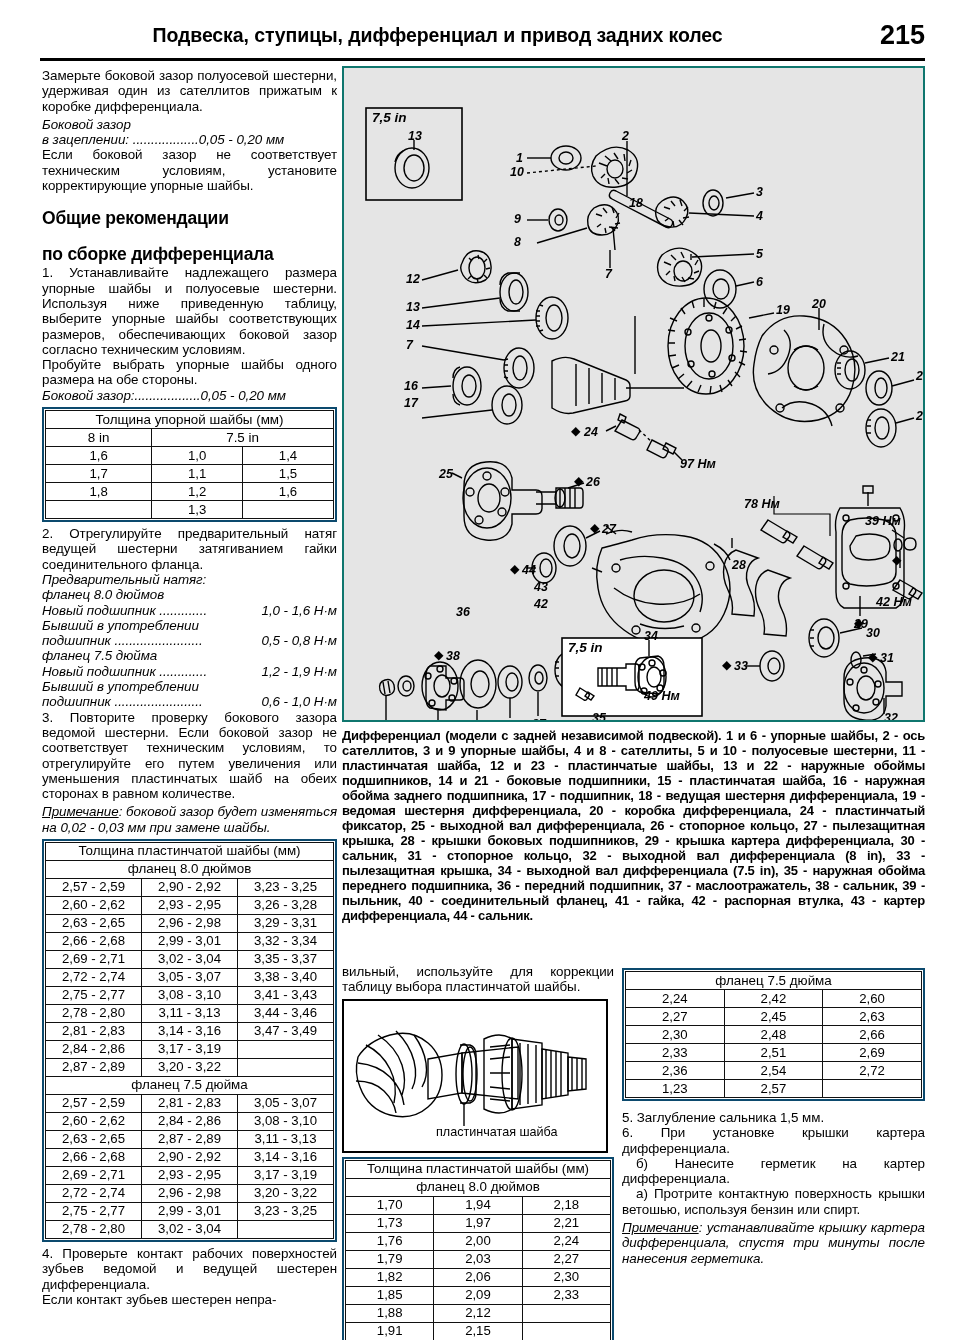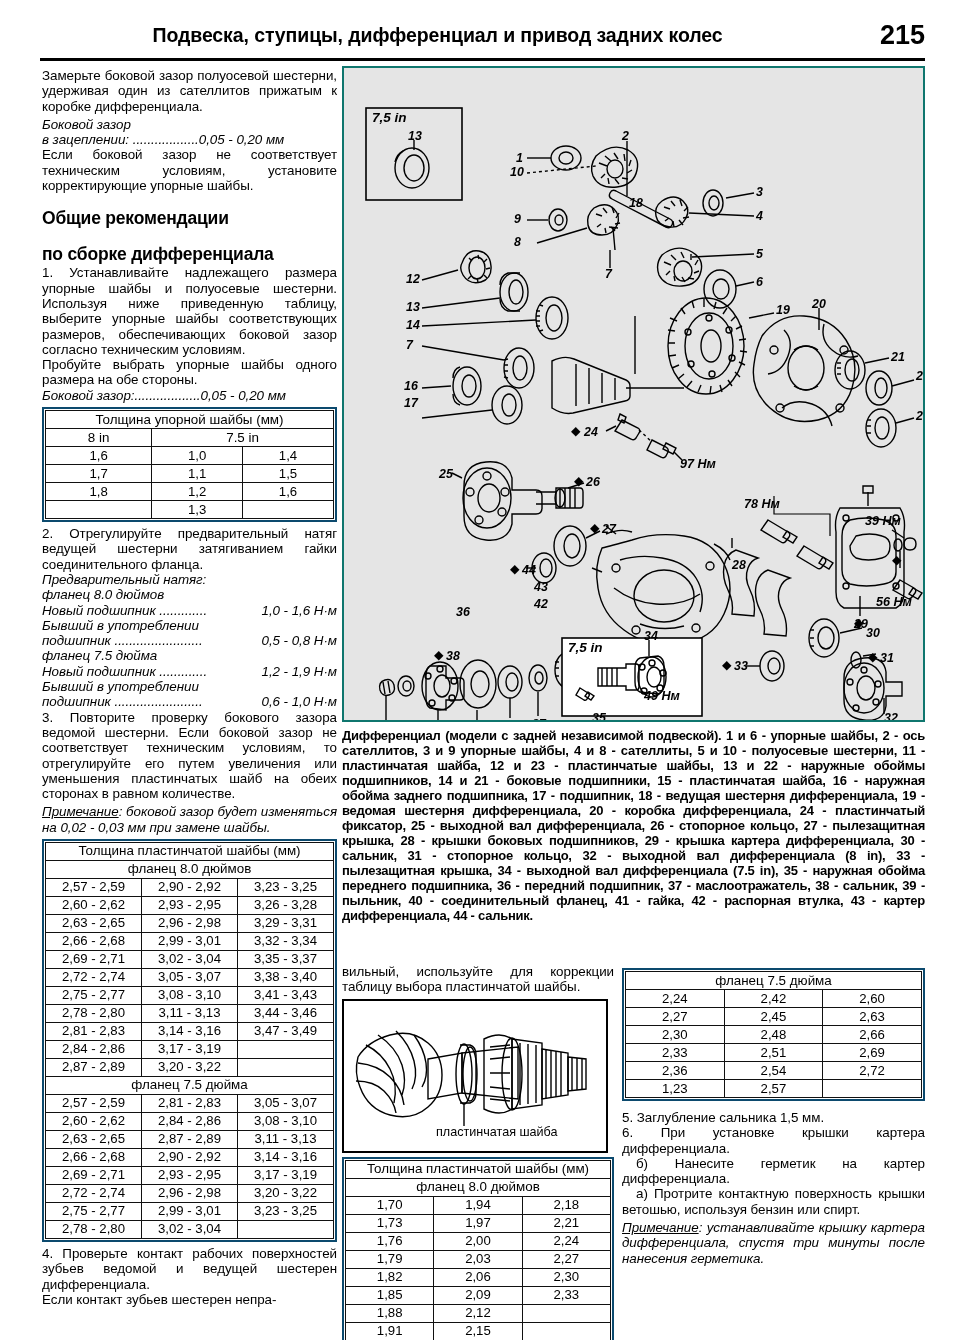--- a/index.html
+++ b/index.html
@@ -660,21 +660,21 @@
       <div class="lbl" style="left:378px;top:591px;">◆</div>
       <div class="lbl" style="left:90px;top:581px;">◆</div>
 
       <div class="lbl" style="left:510px;top:549px;">◆</div>
       <div class="lbl" style="left:524px;top:583px;">◆</div>
       <div class="lbl" style="left:548px;top:486px;">◆</div>
 
       <div class="lbl tq" style="left:336px;top:390px;">97 Нм</div>
       <div class="lbl tq" style="left:400px;top:430px;">78 Нм</div>
       <div class="lbl tq" style="left:521px;top:447px;">39 Нм</div>
-      <div class="lbl tq" style="left:532px;top:528px;">56 Нм</div>
+      <div class="lbl tq" style="left:532px;top:528px;">42 Нм</div>
       <div class="lbl tq" style="left:300px;top:622px;">49 Нм</div>
     </div>
 
     <div class="cap-txt" style="margin-top:6px;">Дифференциал (модели с задней независимой подвеской). 1 и 6 - упорные шайбы, 2 - ось сателлитов, 3 и 9 упорные шайбы, 4 и 8 - сателлиты, 5 и 10 - полуосевые шестерни, 11 - пластинчатая шайба, 12 и 23 - пластинчатые шайбы, 13 и 22 - наружные обоймы подшипников, 14 и 21 - боковые подшипники, 15 - пластинчатая шайба, 16 - наружная обойма заднего подшипника, 17 - подшипник, 18 - ведущая шестерня дифференциала, 19 - ведомая шестерня дифференциала, 20 - коробка дифференциала, 24 - пластинчатый фиксатор, 25 - выходной вал дифференциала, 26 - стопорное кольцо, 27 - пылезащитная крышка, 28 - крышки боковых подшипников, 29 - крышка картера дифференциала, 30 - сальник, 31 - стопорное кольцо, 32 - выходной вал дифференциала (8 in), 33 - пылезащитная крышка, 34 - выходной вал дифференциала (7.5 in), 35 - наружная обойма переднего подшипника, 36 - передний подшипник, 37 - маслоотражатель, 38 - сальник, 39 - пыльник, 40 - соединительный фланец, 41 - гайка, 42 - распорная втулка, 43 - картер дифференциала, 44 - сальник.</div>
 
   </div>
 
   <div class="bot">
 
     <div class="bot-l">

